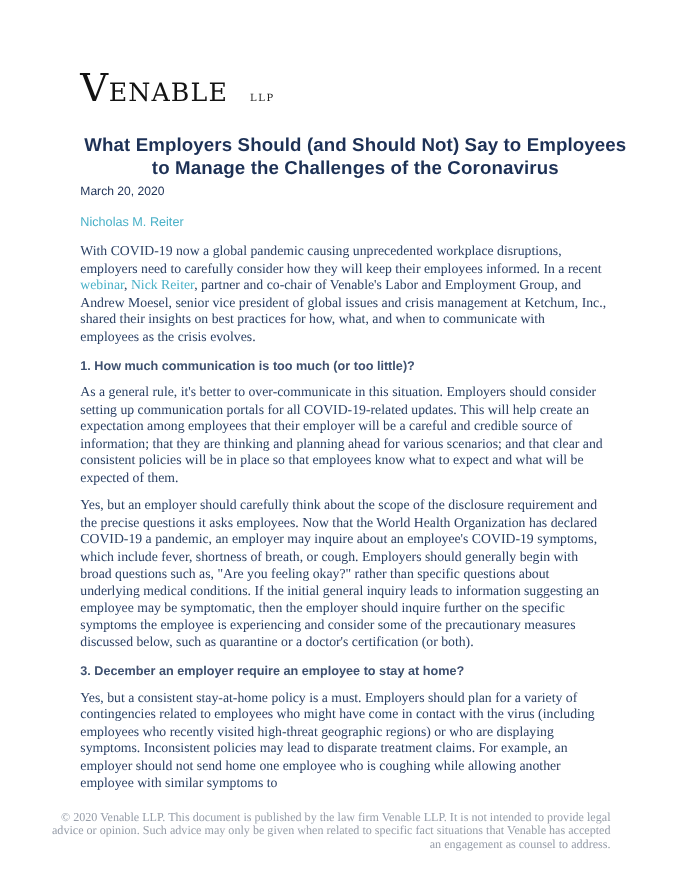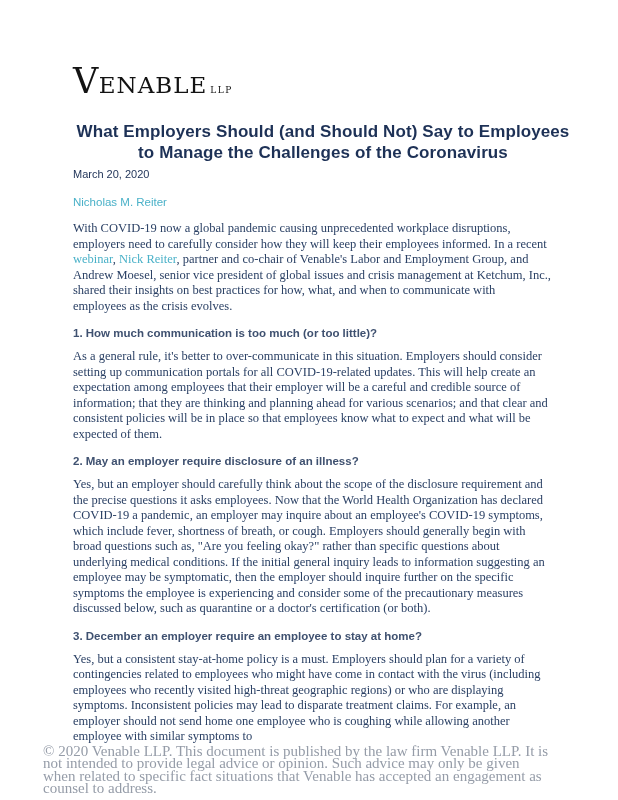--- a/index.html
+++ b/index.html
@@ -33,21 +33,21 @@
     font-size: 35px;
     letter-spacing: 0.5px;
   }
   .logo-rest {
     font-size: 23px;
     letter-spacing: 1px;
   }
   .logo-suffix {
     font-size: 9px;
     letter-spacing: 1.5px;
-    margin-left: 3px;
+    margin-left: 20px;
   }
   
   .title {
     max-width: 510px;
     font-size: 17px;
     font-weight: bold;
     line-height: 21px;
     color: #1d3156;
     letter-spacing: 0.1px;
     text-align: center;
@@ -85,23 +85,24 @@
     color: #3f5170;
     font-family: "Liberation Sans", sans-serif;
   }
   .section-body { margin-top: 10px; }
   
   .footer {
     margin-top: auto;
     margin-bottom: 26px;
     padding: 0 63px 0 43px;
     font-family: "Liberation Serif", serif;
-    font-size: 15px;
+    font-size: 11px;
     line-height: 12.5px;
     color: #959ca8;
+    text-align: right;
   }
 </style>
 </head>
 <body>
 
 <div class="page">
   <div class="content">
 
     <div class="logo">
       <span class="logo-initial">V</span>
@@ -113,21 +114,20 @@
 
     <div class="date">March 20, 2020</div>
 
     <a class="author">Nicholas M. Reiter</a>
 
     <p class="body-text intro"><span>With COVID-19 now a global pandemic causing unprecedented workplace disruptions, employers need to carefully consider how they will keep their employees informed. In a recent </span><a class="inline-link">webinar</a><span>, </span><a class="inline-link">Nick Reiter</a><span>, partner and co-chair of Venable's Labor and Employment Group, and Andrew Moesel, senior vice president of global issues and crisis management at Ketchum, Inc., shared their insights on best practices for how, what, and when to communicate with employees as the crisis evolves.</span></p>
 
     <h2 class="section-heading">1. How much communication is too much (or too little)?</h2>
     <p class="body-text section-body">As a general rule, it's better to over-communicate in this situation. Employers should consider setting up communication portals for all COVID-19-related updates. This will help create an expectation among employees that their employer will be a careful and credible source of information; that they are thinking and planning ahead for various scenarios; and that clear and consistent policies will be in place so that employees know what to expect and what will be expected of them.</p>
 
-    <h2 class="section-heading">2. May an employer require disclosure of an illness?</h2>
     <p class="body-text section-body">Yes, but an employer should carefully think about the scope of the disclosure requirement and the precise questions it asks employees. Now that the World Health Organization has declared COVID-19 a pandemic, an employer may inquire about an employee's COVID-19 symptoms, which include fever, shortness of breath, or cough. Employers should generally begin with broad questions such as, "Are you feeling okay?" rather than specific questions about underlying medical conditions. If the initial general inquiry leads to information suggesting an employee may be symptomatic, then the employer should inquire further on the specific symptoms the employee is experiencing and consider some of the precautionary measures discussed below, such as quarantine or a doctor's certification (or both).</p>
 
     <h2 class="section-heading">3. December an employer require an employee to stay at home?</h2>
     <p class="body-text section-body">Yes, but a consistent stay-at-home policy is a must. Employers should plan for a variety of contingencies related to employees who might have come in contact with the virus (including employees who recently visited high-threat geographic regions) or who are displaying symptoms. Inconsistent policies may lead to disparate treatment claims. For example, an employer should not send home one employee who is coughing while allowing another employee with similar symptoms to</p>
 
   </div>
 
   <div class="footer">© 2020 Venable LLP. This document is published by the law firm Venable LLP. It is not intended to provide legal advice or opinion. Such advice may only be given when related to specific fact situations that Venable has accepted an engagement as counsel to address.</div>
 </div>
 

